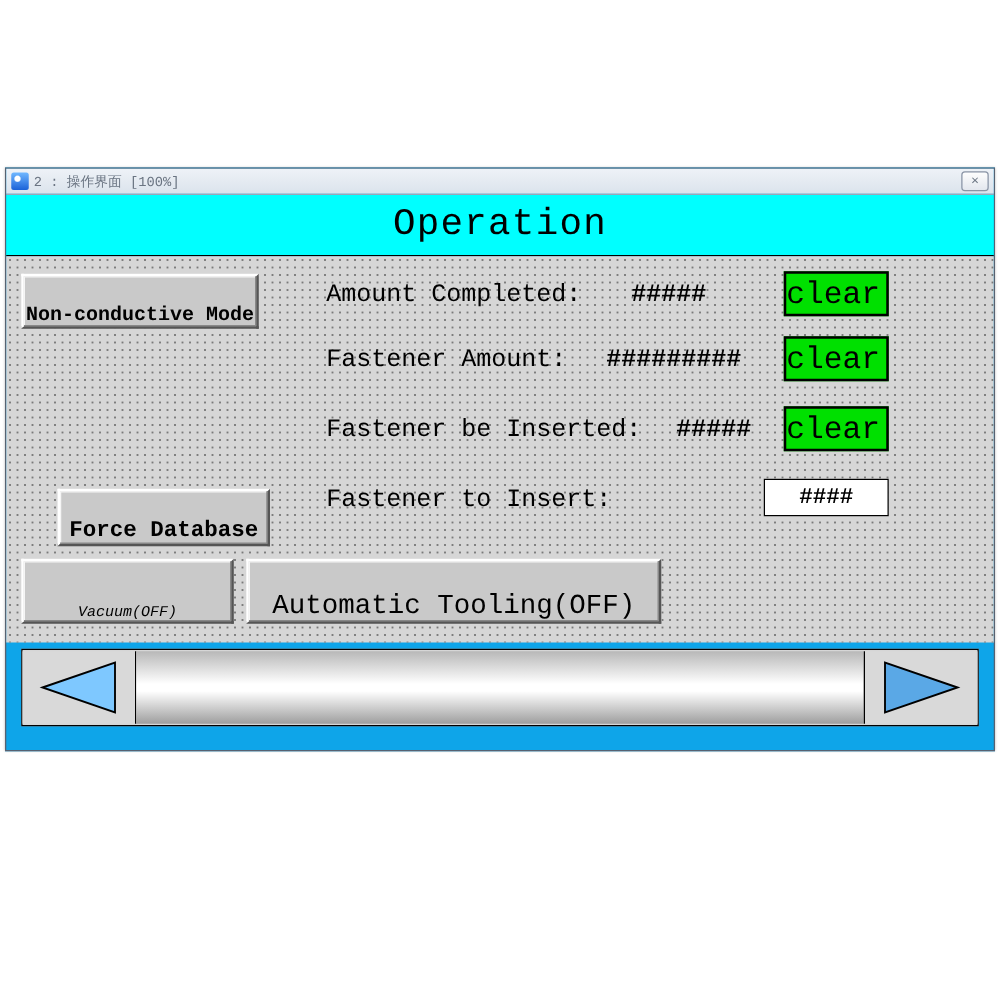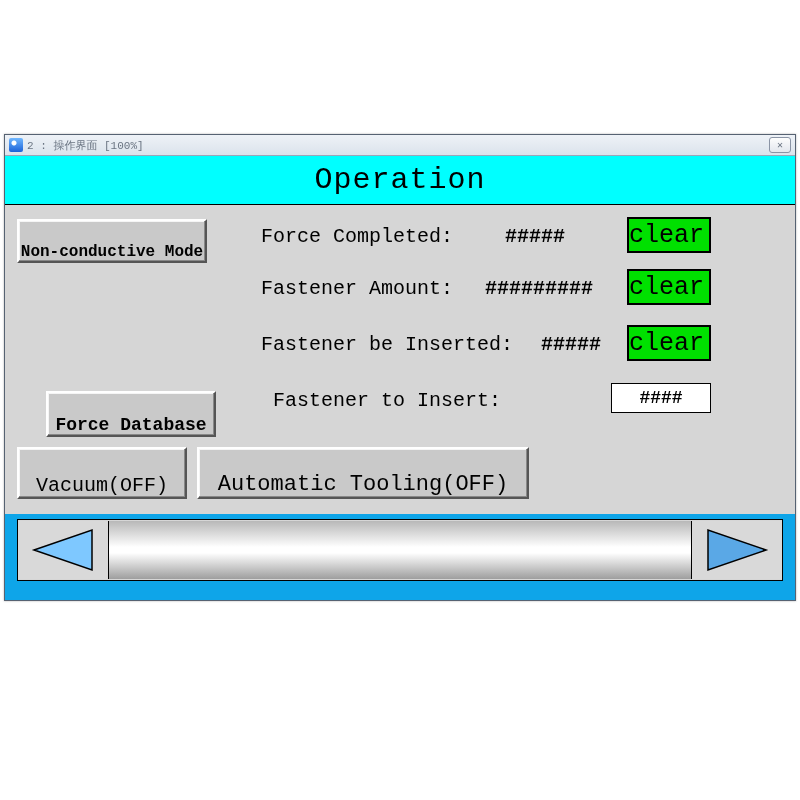--- a/index.html
+++ b/index.html
@@ -22,29 +22,29 @@
   .panel{position:relative;height:309px;
          background-color:#d6d6d6;
          background-image:radial-gradient(#7a7a7a 0.6px,transparent 0.6px);
          background-size:6px 6px;}
   .b3d{background:#c9c9c9;border:2px solid;border-color:#fff #555 #555 #fff;
        box-shadow:inset -1px -1px 0 #888,inset 1px 1px 0 #f5f5f5;
        display:flex;align-items:flex-end;justify-content:center;text-align:center;
        cursor:pointer;user-select:none;}
   .btn-mode{position:absolute;left:12px;top:14px;width:186px;height:40px;font-size:16px;font-weight:bold;}
   .btn-db  {position:absolute;left:12px;top:186px;width:166px;height:42px;font-size:18px;font-weight:bold;margin-left:29px;}
-  .btn-vac {position:absolute;left:12px;top:242px;width:166px;height:48px;font-size:20px;}
+  .btn-vac {position:absolute;left:12px;top:242px;width:166px;height:48px;font-size:12px;font-style:italic;}
   .btn-auto{position:absolute;left:192px;top:242px;width:328px;height:48px;font-size:22px;}
   .btn-feed{position:absolute;left:536px;top:242px;width:240px;height:48px;font-size:20px;
             background:#ffff99;}
   .lbl{position:absolute;font-size:20px;color:#000;white-space:nowrap;}
   .lbl1{left:256px;top:20px;}
   .lbl2{left:256px;top:72px;}
   .lbl3{left:256px;top:128px;}
-  .lbl4{left:256px;top:184px;margin-left:12px;}
+  .lbl4{left:256px;top:184px;}
   .val{position:absolute;font-size:20px;font-weight:bold;color:#000;white-space:nowrap;}
   .v1{left:500px;top:20px;}
   .v2{left:480px;top:72px;}
   .v3{left:536px;top:128px;}
   .clearbtn{position:absolute;width:80px;height:32px;background:#00e000;
             border:2px solid #000;display:flex;align-items:center;justify-content:flex-start;
             font-size:25px;color:#000;cursor:pointer;}
   .c1{left:622px;top:12px;}
   .c2{left:622px;top:64px;}
   .c3{left:622px;top:120px;}
@@ -92,21 +92,21 @@
 
     <div class="b3d btn-vac">
       <span>Vacuum(OFF)</span>
     </div>
 
     <div class="b3d btn-auto">
       <span>Automatic Tooling(OFF)</span>
     </div>
 
 
-    <div class="lbl lbl1">Force Completed:</div>
+    <div class="lbl lbl1">Amount Completed:</div>
     <div class="val v1">#####</div>
     <div class="clearbtn c1">
       <span>clear</span>
     </div>
 
     <div class="lbl lbl2">Fastener Amount:</div>
     <div class="val v2">#########</div>
     <div class="clearbtn c2">
       <span>clear</span>
     </div>

